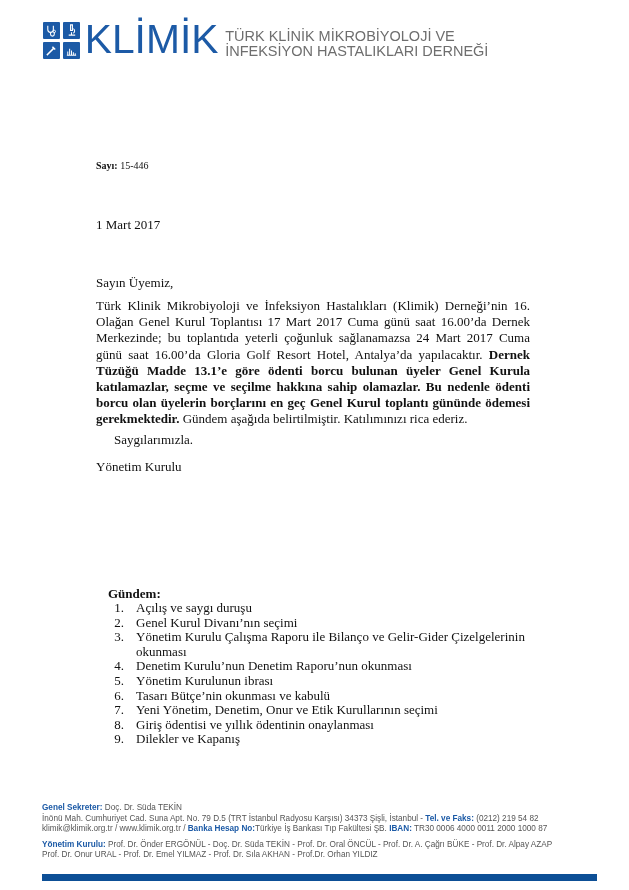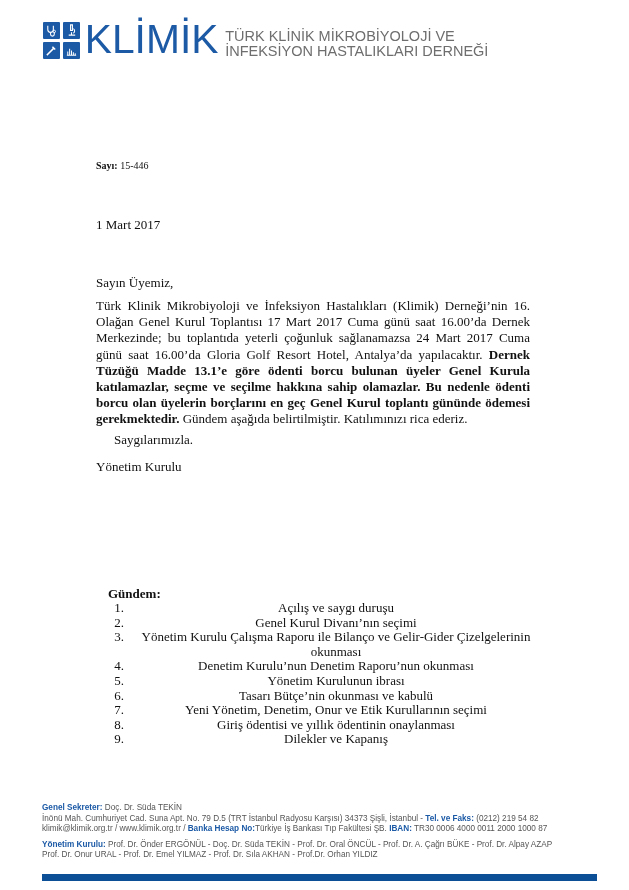--- a/index.html
+++ b/index.html
@@ -18,21 +18,21 @@
   .salutation { position: absolute; left: 96px; top: 275px; font-size: 13px; }
   .body-par { position: absolute; left: 96px; top: 298px; width: 434px; font-size: 13px; line-height: 16.2px; text-align: justify; }
   .body-par b { font-weight: bold; }
   .closing { position: absolute; left: 114px; top: 432px; font-size: 13px; }
   .signature { position: absolute; left: 96px; top: 459px; font-size: 13px; text-align: center; }
 
   .agenda-title { position: absolute; left: 96px; top: 586px; font-size: 13px; font-weight: bold; margin-left: 12px; }
   .agenda { position: absolute; left: 96px; top: 601px; width: 440px; margin: 0; padding: 0; list-style: none; font-size: 13px; line-height: 14.6px; }
   .agenda li { display: flex; }
   .agenda .num { width: 40px; text-align: right; padding-right: 12px; box-sizing: border-box; }
-  .agenda .txt { flex: 1; text-align: center; }
+  .agenda .txt { flex: 1; }
 
   .footer { position: absolute; left: 42px; top: 803px; width: 560px; font-family: "Liberation Sans", "DejaVu Sans", sans-serif; font-size: 8.2px; line-height: 10.5px; color: #555; white-space: nowrap; }
   .footer .lbl { color: #1c5aa6; font-weight: bold; }
   .footer .gap { height: 5px; }
   .footer-bar { position: absolute; left: 42px; top: 874px; width: 555px; height: 7px; background: #0d4f96; }
 </style>
 </head>
 <body>
 
 <div class="logo">

